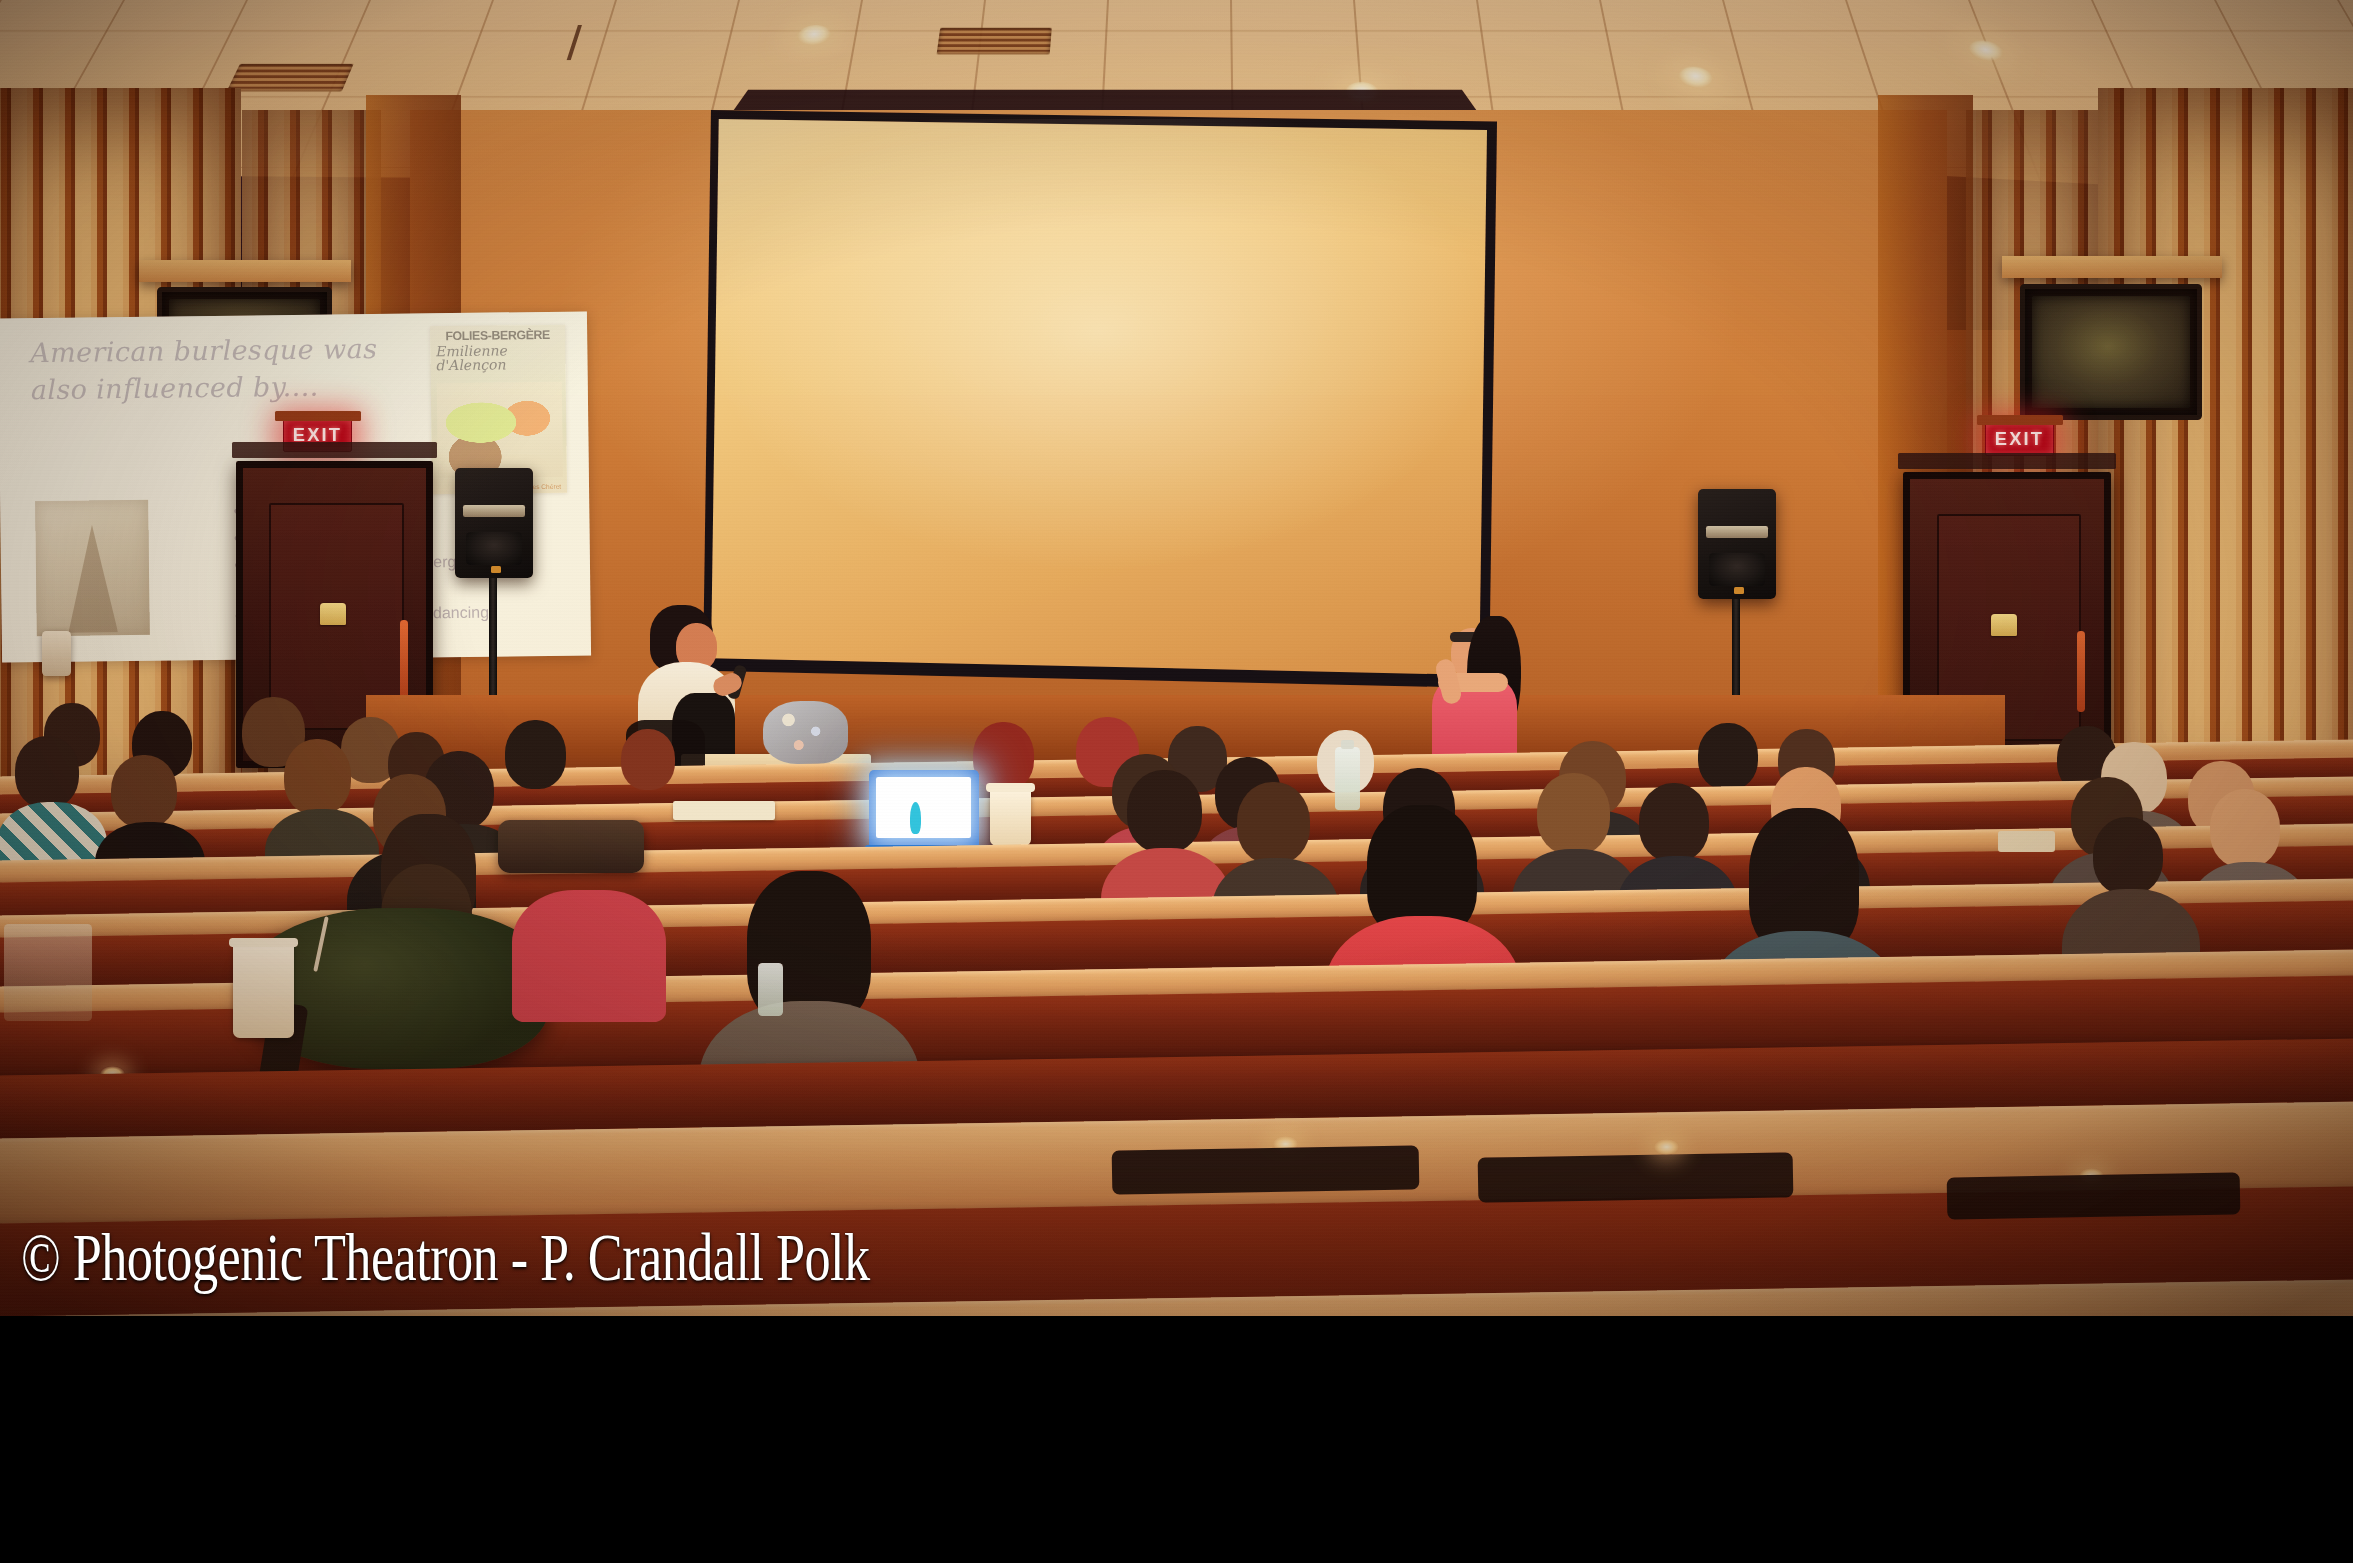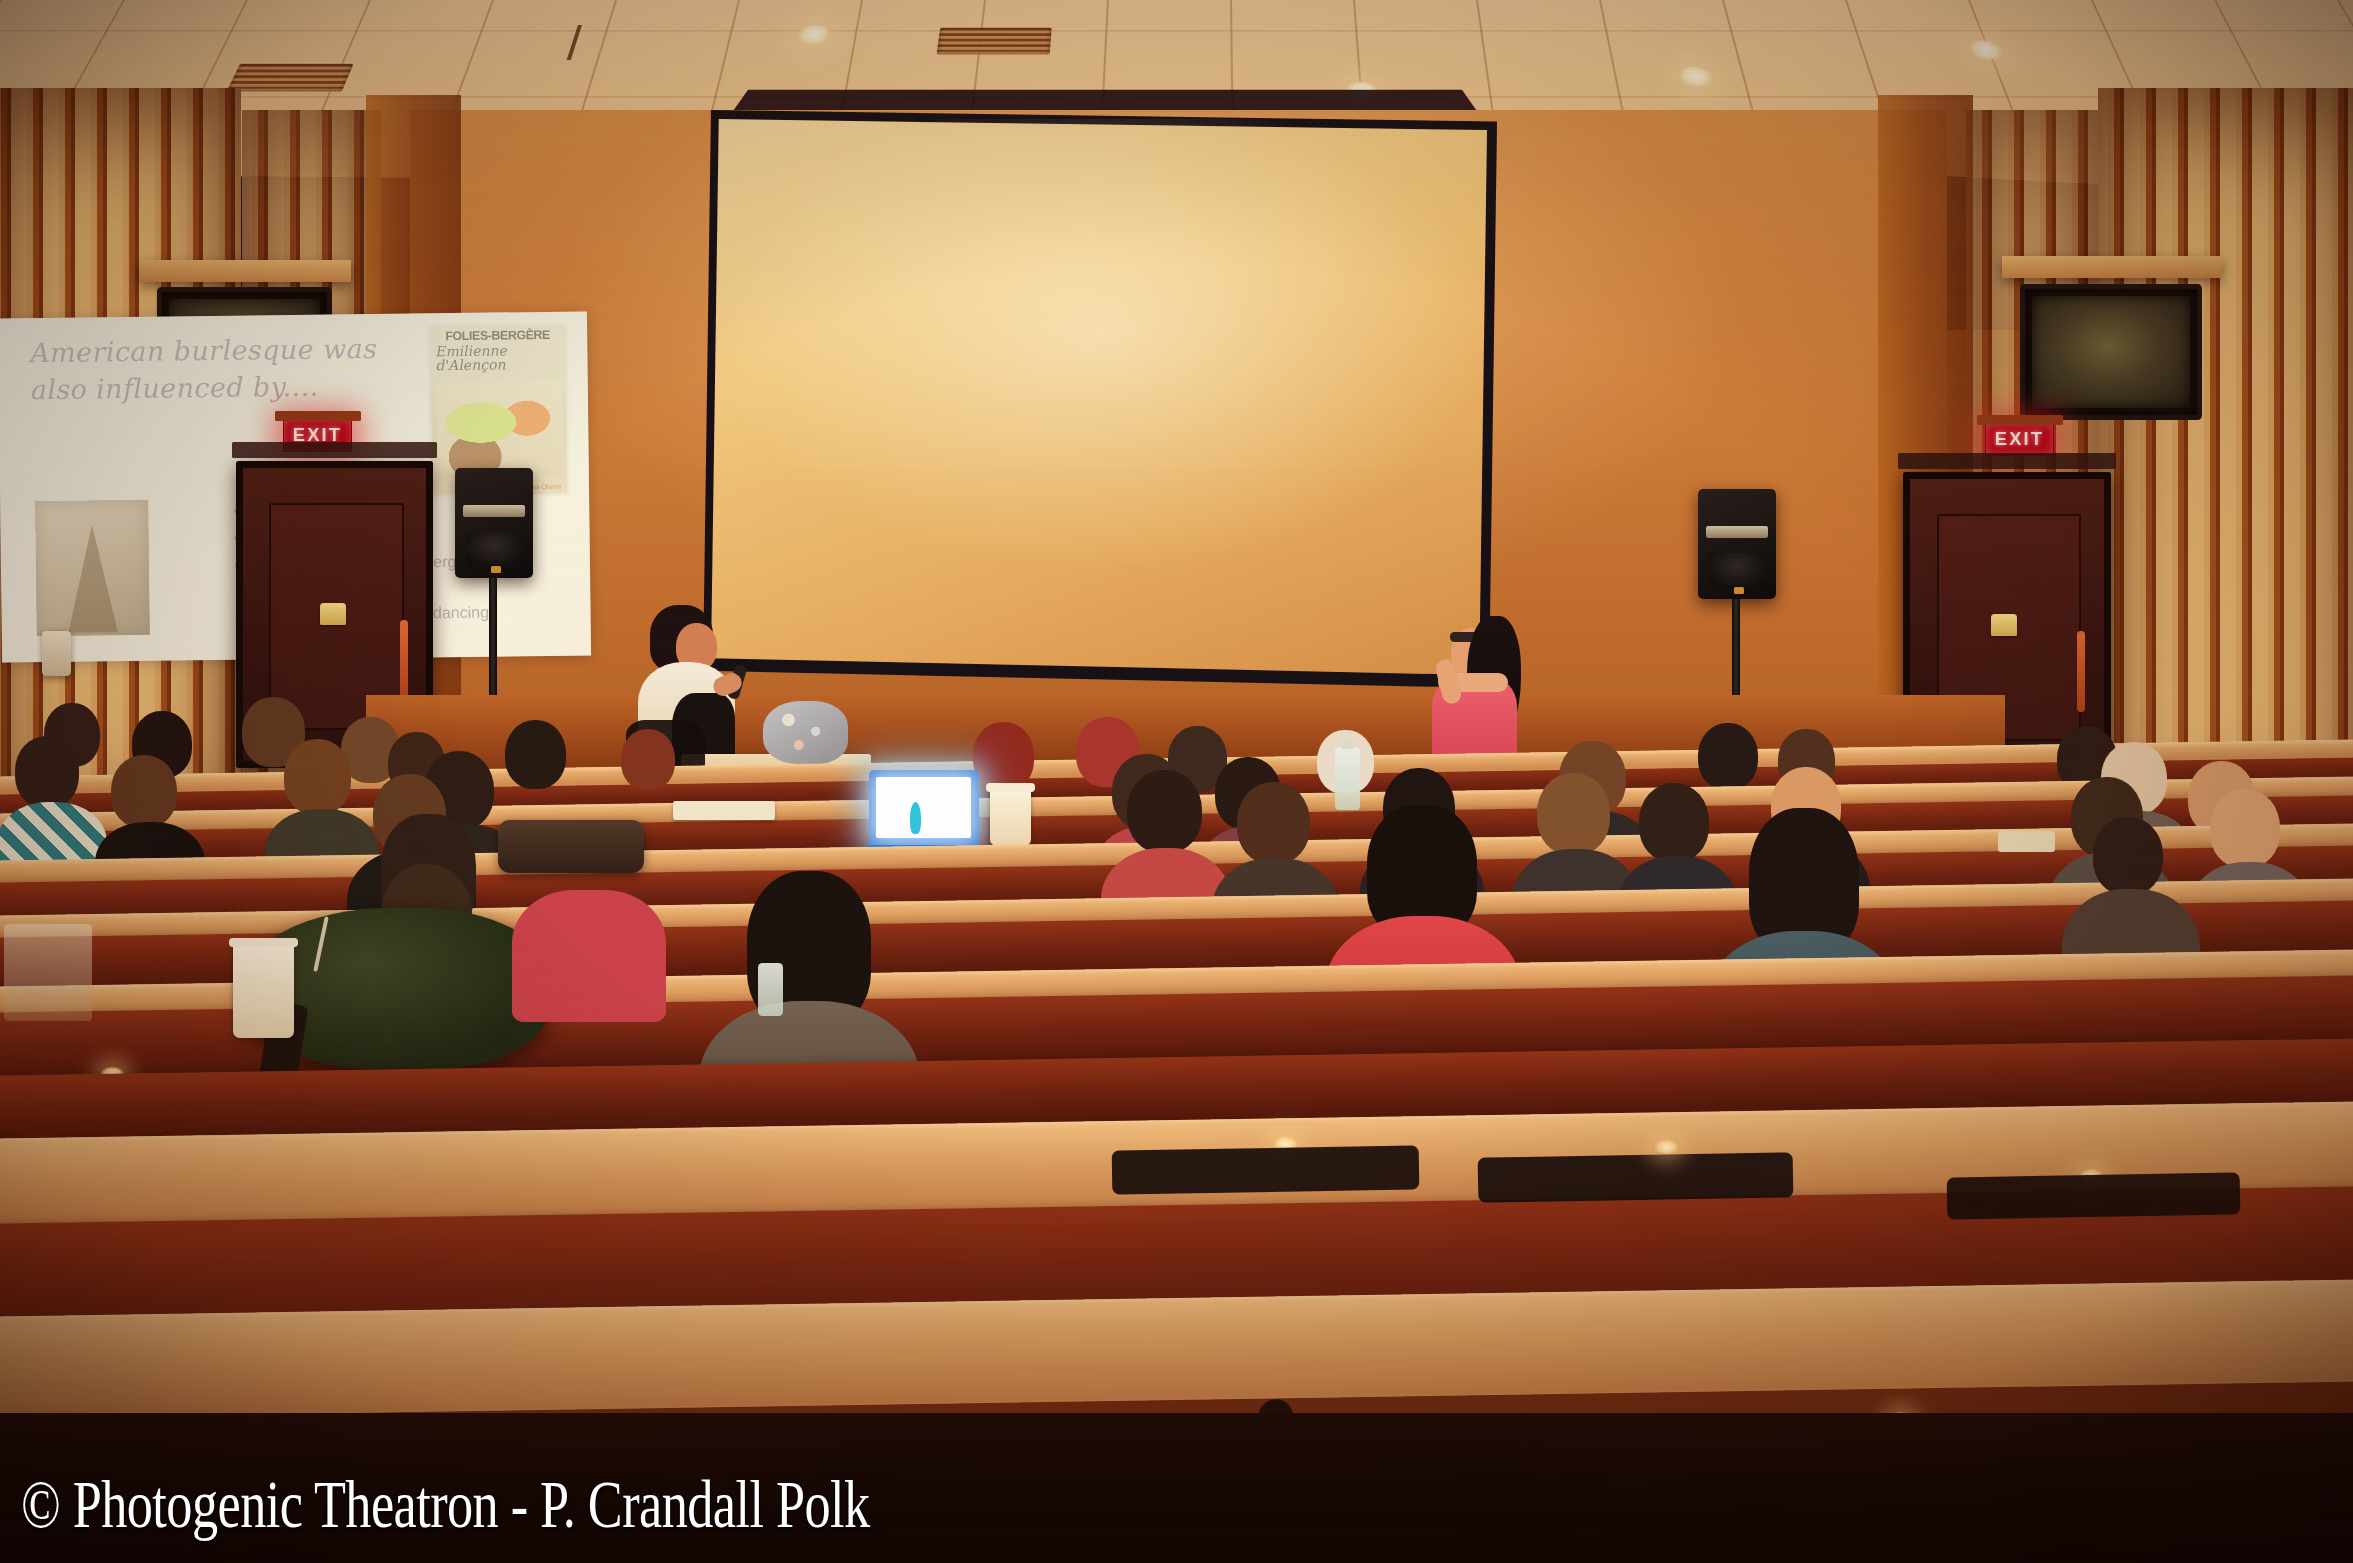--- a/index.html
+++ b/index.html
@@ -1,18 +1,18 @@
 <!DOCTYPE html>
 <html style="font-size:11.7px"><head>
 <meta charset="utf-8">
 <style>
   html,body{margin:0;padding:0;background:#000;}
   body{font-family:"Liberation Sans",sans-serif;}
 
-  #stage{position:relative;width:2354px;height:1563px;overflow:hidden;background:#140805;}
+  #stage{position:relative;width:2354px;height:1316px;overflow:hidden;background:#140805;}
 
   
   .abs{position:absolute;}
   #room{position:absolute;inset:0;background:
      radial-gradient(ellipse 60% 45% at 50% 30%, #d9874a 0%, #c06a33 38%, #9e4d21 66%, #6d2f14 100%);}
 
   
   #ceiling{left:-29px;top:-7.3px;width:2415px;height:315px;
     background:linear-gradient(180deg,#f3d0a2 0%,#eec694 40%,#e0ab76 78%,#c98b57 100%);
     transform:perspective(1025px) rotateX(28deg);transform-origin:50% 0%;}

